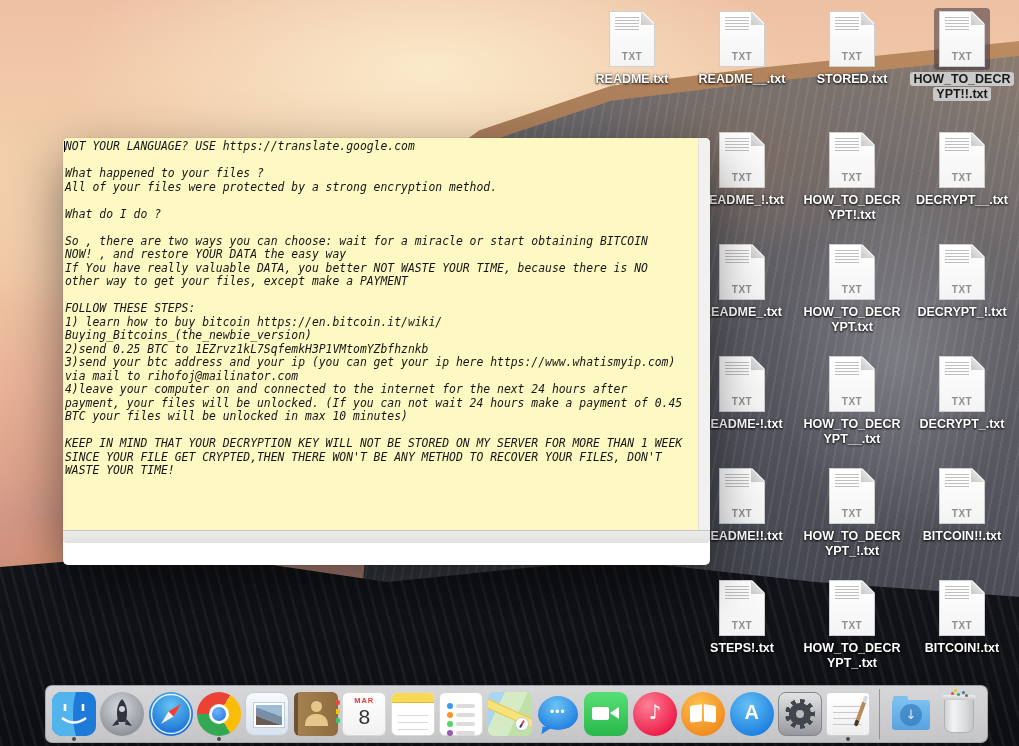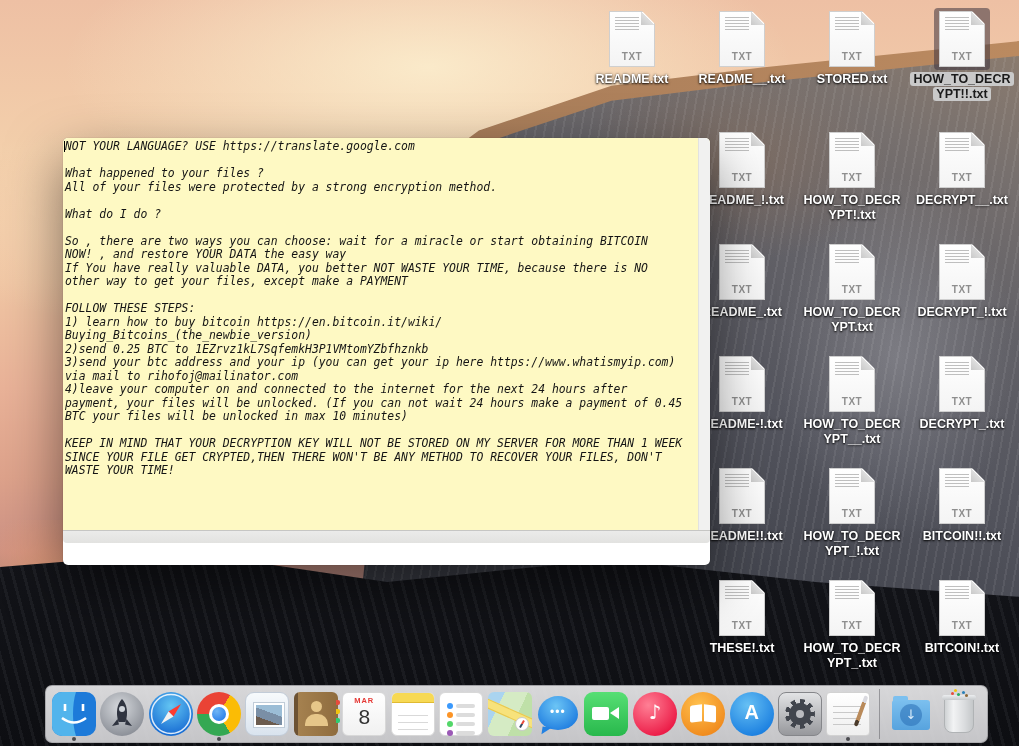--- a/index.html
+++ b/index.html
@@ -289,21 +289,21 @@
       <div class="dlabel"><span>BITCOIN!!.txt</span></div>
     </div>
       <div class="dicon" style="left: 686px; top: 577px;">
       <div class="pagebox">
         <div class="page">
           <div class="fold"></div>
           <div class="plines"></div>
           <span class="ptxt">TXT</span>
         </div>
       </div>
-      <div class="dlabel"><span>THESE!.txt</span></div>
+      <div class="dlabel"><span>STEPS!.txt</span></div>
     </div>
       <div class="dicon" style="left: 796px; top: 577px;">
       <div class="pagebox">
         <div class="page">
           <div class="fold"></div>
           <div class="plines"></div>
           <span class="ptxt">TXT</span>
         </div>
       </div>
       <div class="dlabel"><span>HOW_TO_DECR

